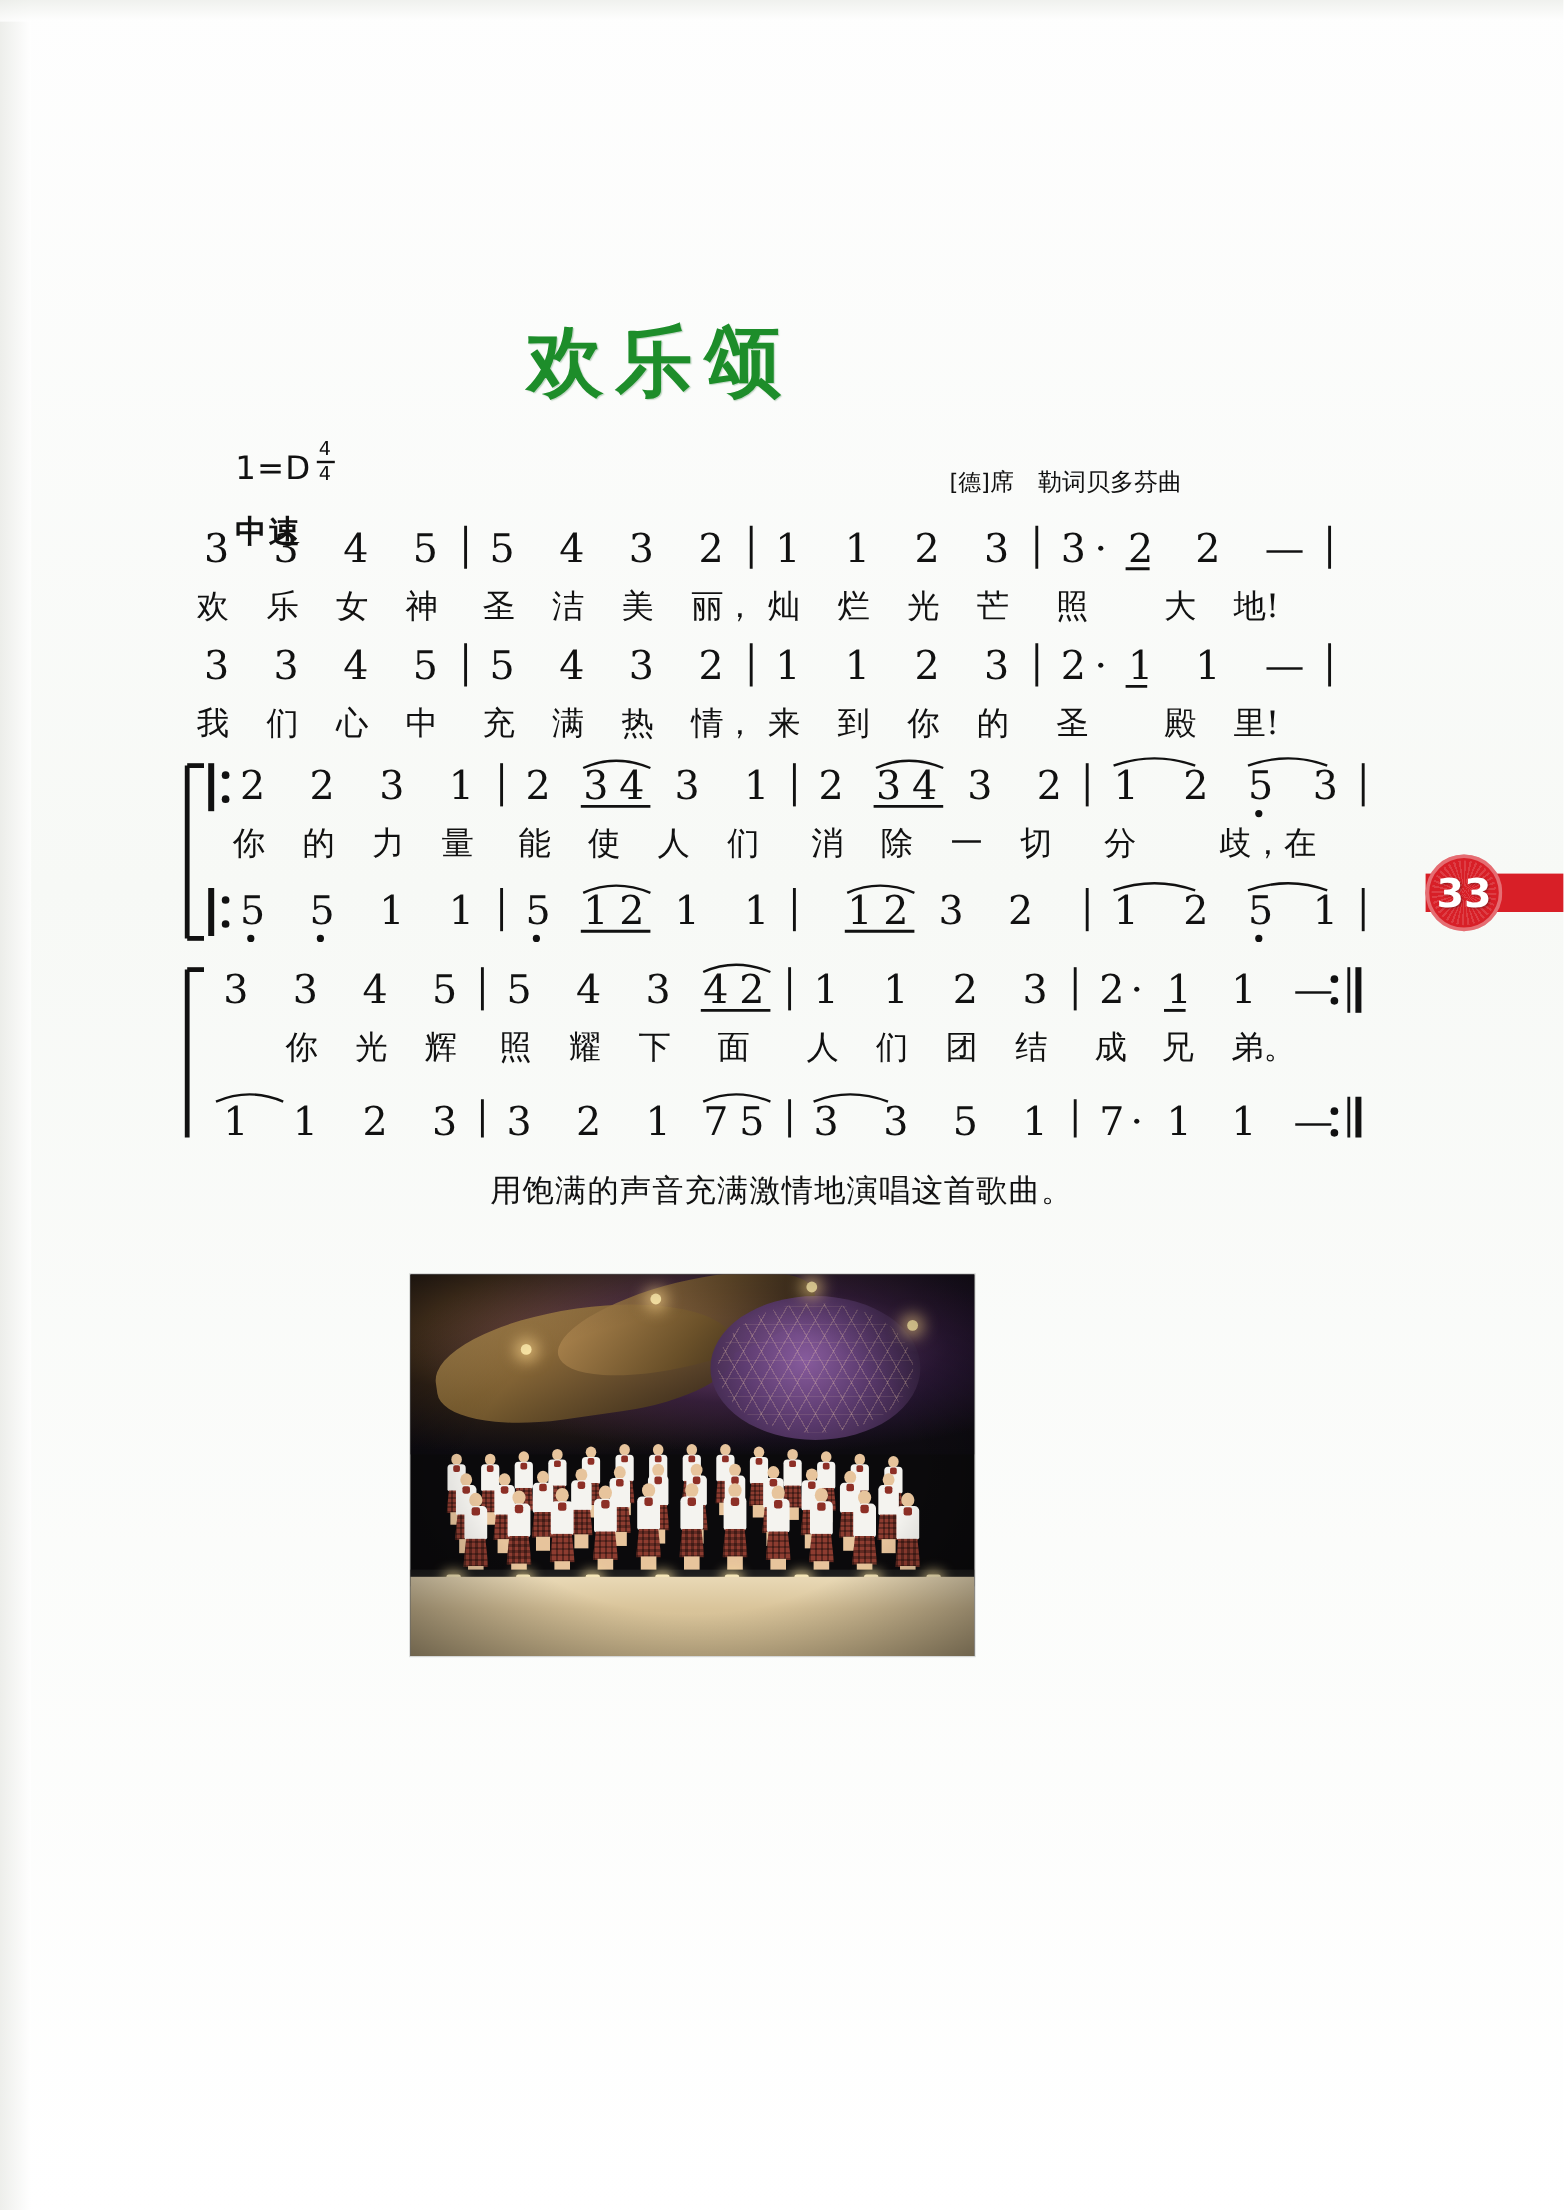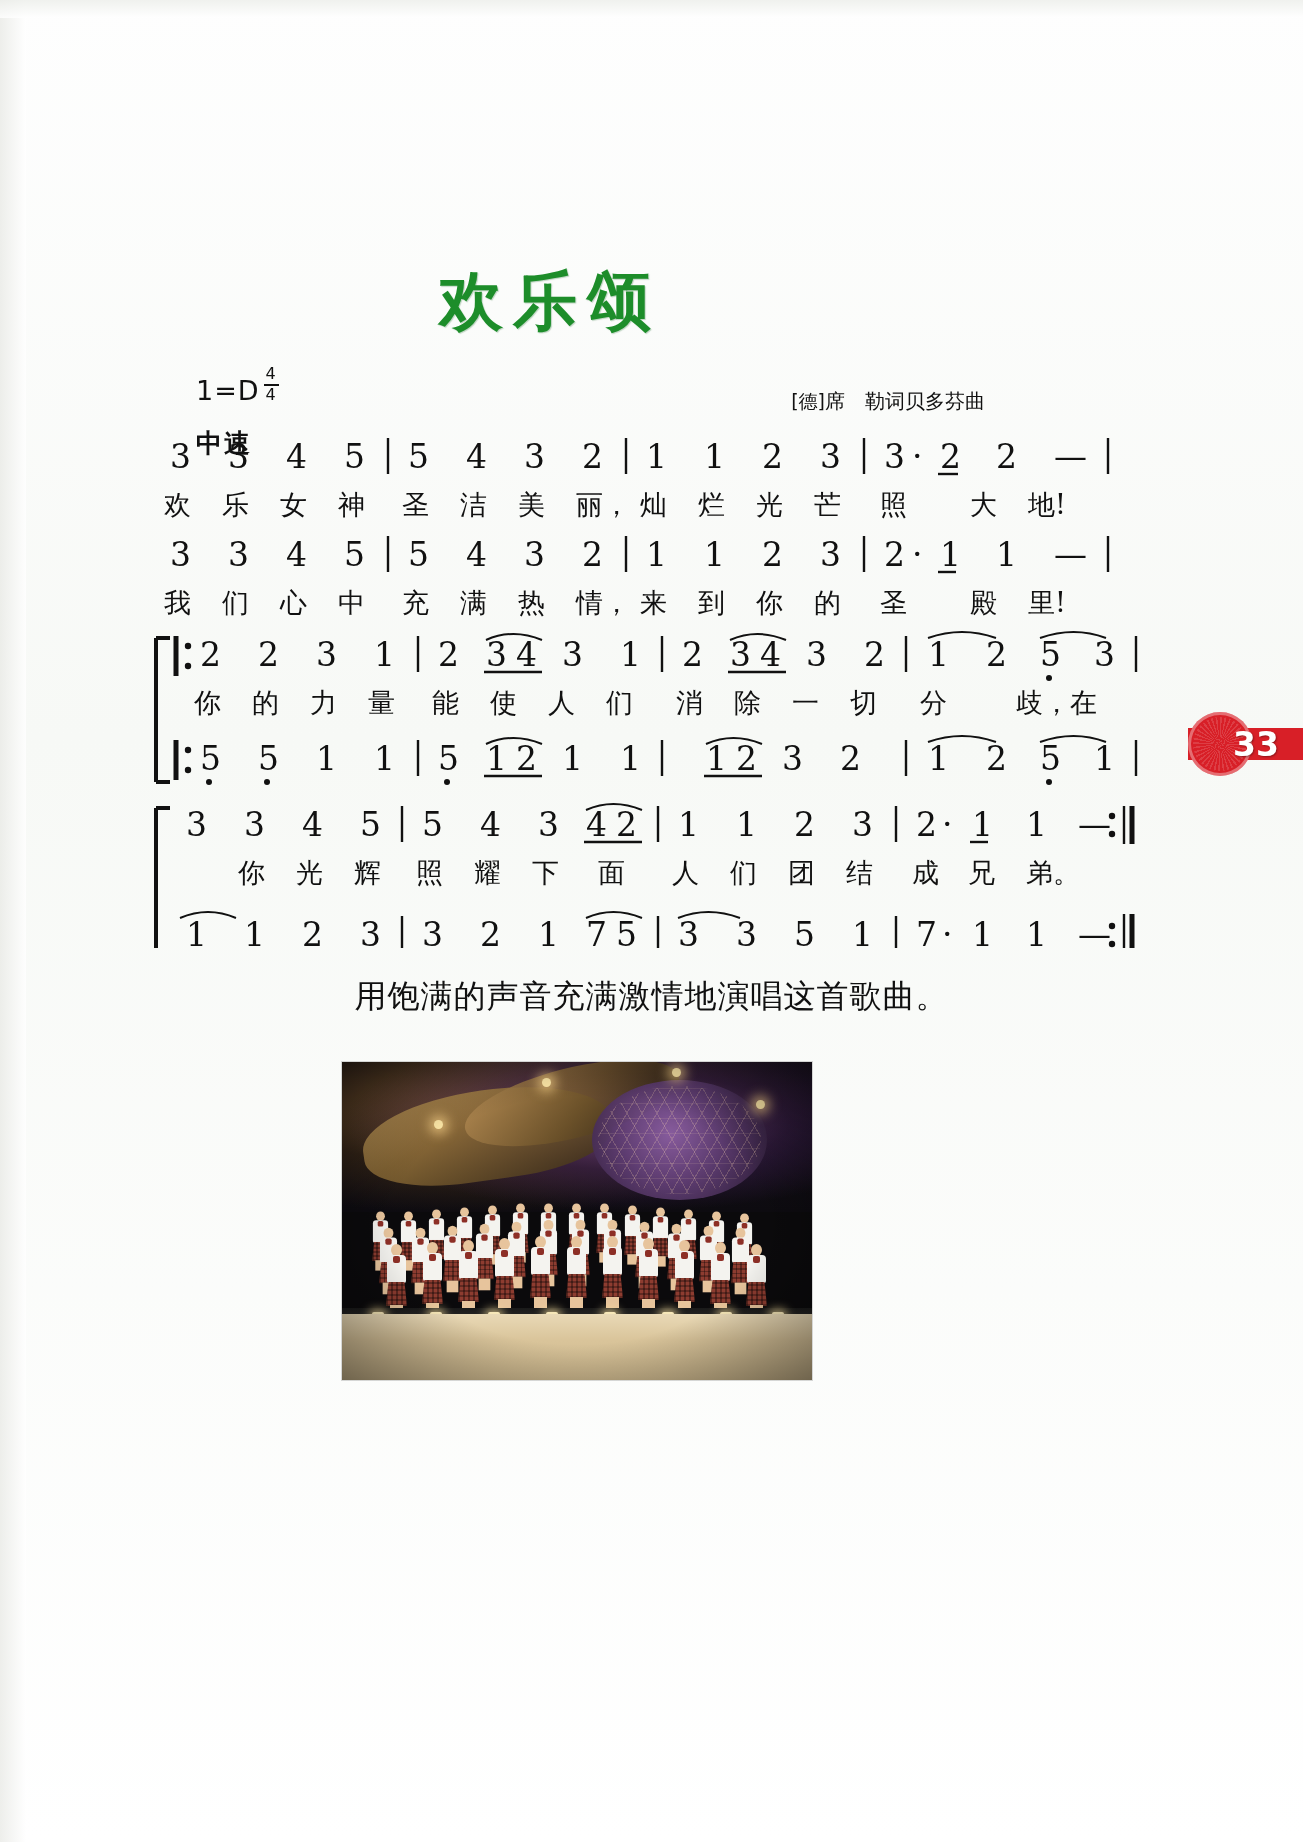--- a/index.html
+++ b/index.html
@@ -203,21 +203,21 @@
 
   
   .score-svg { display: block; }
 
   
   .instruction {
     position: absolute;
     left: 0; top: 975px;
     width: 1303px;
     text-align: center;
-    font-size: 32px;
+    font-size: 26px;
     color: #111;
     letter-spacing: 1px;
     font-family: "DejaVu Serif", "Liberation Serif", serif;
   }
 
   
   .photo {
     position: absolute;
     left: 342px;
     top: 1062px;
@@ -377,21 +377,20 @@
   .page-tab .num {
     position: absolute;
     left: 0; top: 0;
     width: 64px; height: 64px;
     display: flex; align-items: center; justify-content: center;
     color: #fff;
     font-size: 33px;
     font-weight: bold;
     font-family: "DejaVu Sans", "Liberation Sans", sans-serif;
     text-shadow: 1px 1px 2px rgba(0,0,0,.35);
-    padding-left: 36px;
   }
 </style>
 </head>
 <body>
 
 <div class="page">
   <div class="page-edge-left"></div>
   <div class="page-edge-top"></div>
 
 

